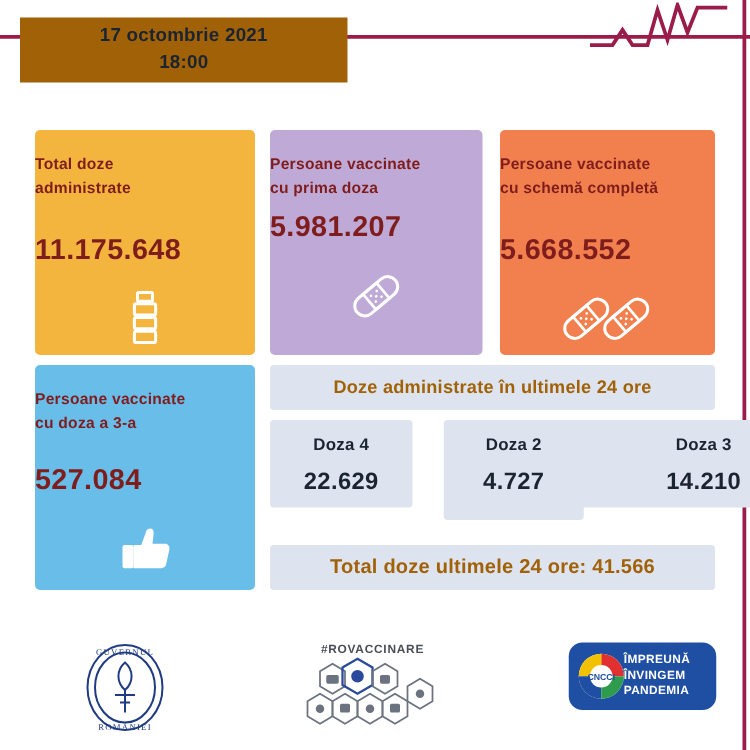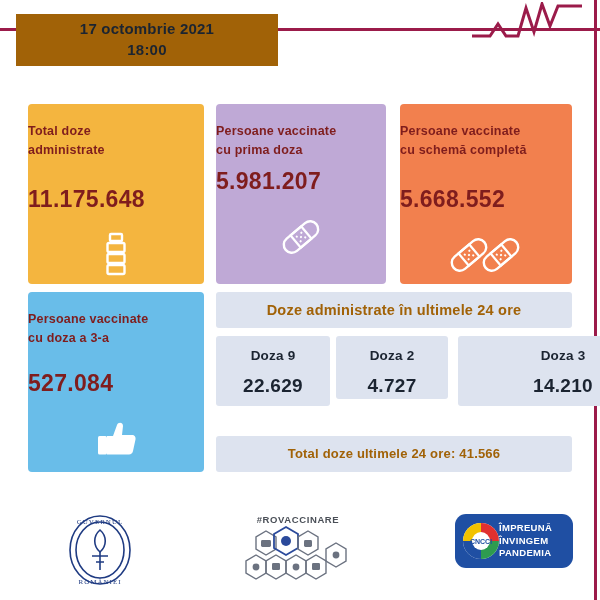--- a/index.html
+++ b/index.html
@@ -84,26 +84,26 @@
   .dosebox{
     position:absolute;background:#dde3ef;border-radius:3px;text-align:center;
   }
   .dosebox .dlabel{
     font-size:13.5px;font-weight:bold;padding-top:12px;letter-spacing:.2px;
   }
   .dosebox .dval{
     font-size:19px;font-weight:bold;padding-top:12px;letter-spacing:.3px;
   }
   #dose1{left:216px;top:336px;width:114px;height:70px;}
-  #dose2{left:336px;top:336px;width:112px;height:63px;}
+  #dose2{left:355px;top:336px;width:112px;height:80px;}
   #dose3{left:458px;top:336px;width:114px;height:70px;padding-left:48px;}
 
   #band-total24{
     left:216px;top:436px;width:356px;height:36px;
-    font-size:13px;line-height:36px;letter-spacing:.2px;
+    font-size:16px;line-height:36px;letter-spacing:.2px;
   }
 
   
   .footer{position:absolute;left:0;top:500px;width:600px;height:100px;}
   .gov-logo{position:absolute;left:52px;top:12px;width:96px;height:76px;}
   .rov{position:absolute;left:236px;top:14px;width:124px;height:74px;}
   .rov .tag{
     font-size:9.5px;font-weight:bold;color:#4a4f57;letter-spacing:.6px;
     text-align:center;width:124px;
   }
@@ -228,21 +228,21 @@
         <path d="M14 20 L20 20 L24 9 C25 6 30 6 30 10 L29 19 L39 19 C41.5 19 43 21 42.5 23.5
                  L40 35 C39.6 37.3 38 38.5 36 38.5 L18 38.5 L14 38.5 Z" fill="#ffffff"></path>
         <rect x="5" y="20" width="9" height="18.5" rx="1.6" fill="#ffffff"></rect>
       </svg>
     </div>
   </div>
 
   <div class="band" id="band-24h">Doze administrate în ultimele 24 ore</div>
 
   <div class="dosebox" id="dose1">
-    <div class="dlabel">Doza 9</div>
+    <div class="dlabel">Doza 4</div>
     <div class="dval">22.629</div>
   </div>
   <div class="dosebox" id="dose2">
     <div class="dlabel">Doza 2</div>
     <div class="dval">4.727</div>
   </div>
   <div class="dosebox" id="dose3">
     <div class="dlabel">Doza 3</div>
     <div class="dval">14.210</div>
   </div>

